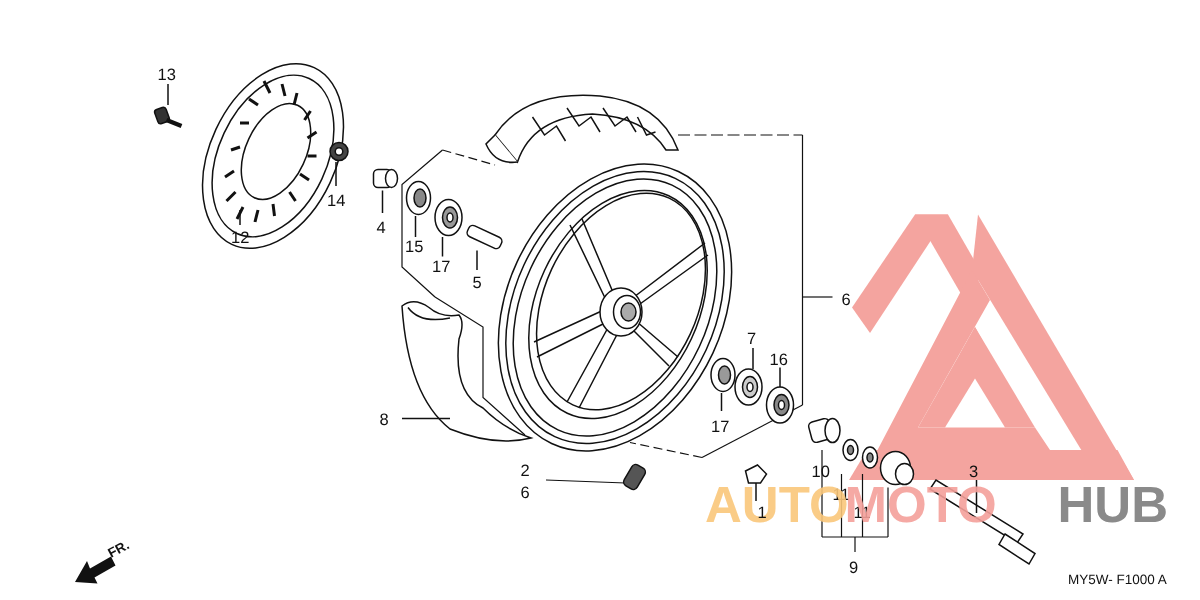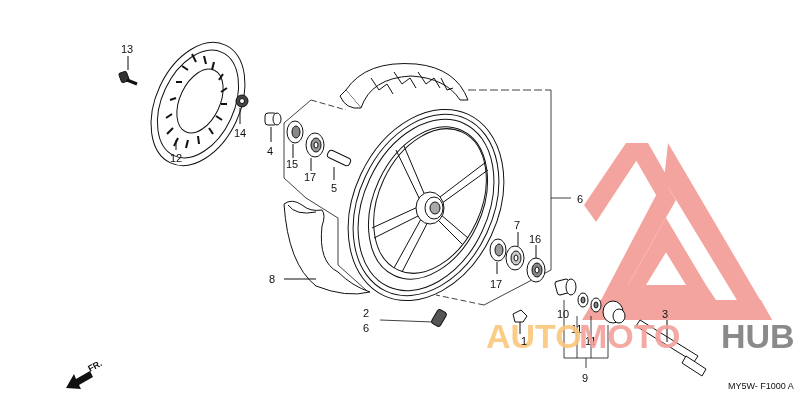--- a/index.html
+++ b/index.html
@@ -1,18 +1,18 @@
 <!DOCTYPE html>
 <html><head>
 <meta charset="utf-8">
 <style>
   html, body { margin:0; padding:0; background:#ffffff; }
   body { width:800px; height:400px; overflow:hidden; position:relative;
          font-family:"Liberation Sans", "DejaVu Sans", sans-serif; }
-  #stage { position:absolute; left:16px; top:0; width:644px; height:400px; }
+  #stage { position:absolute; left:0; top:0; width:644px; height:400px; }
   svg text { font-family:"Liberation Sans", "DejaVu Sans", sans-serif; }
   .lbl { font-size:11px; fill:#111; }
   .code { font-size:9px; fill:#111; font-family:"Liberation Sans Narrow","Liberation Sans",sans-serif; }
   .wm-letter { font-size:34px; font-weight:700; }
 </style>
 </head>
 <body>
 
 <div id="stage">
 <svg width="800" height="400" viewBox="0 0 800 400" xmlns="http://www.w3.org/2000/svg">

